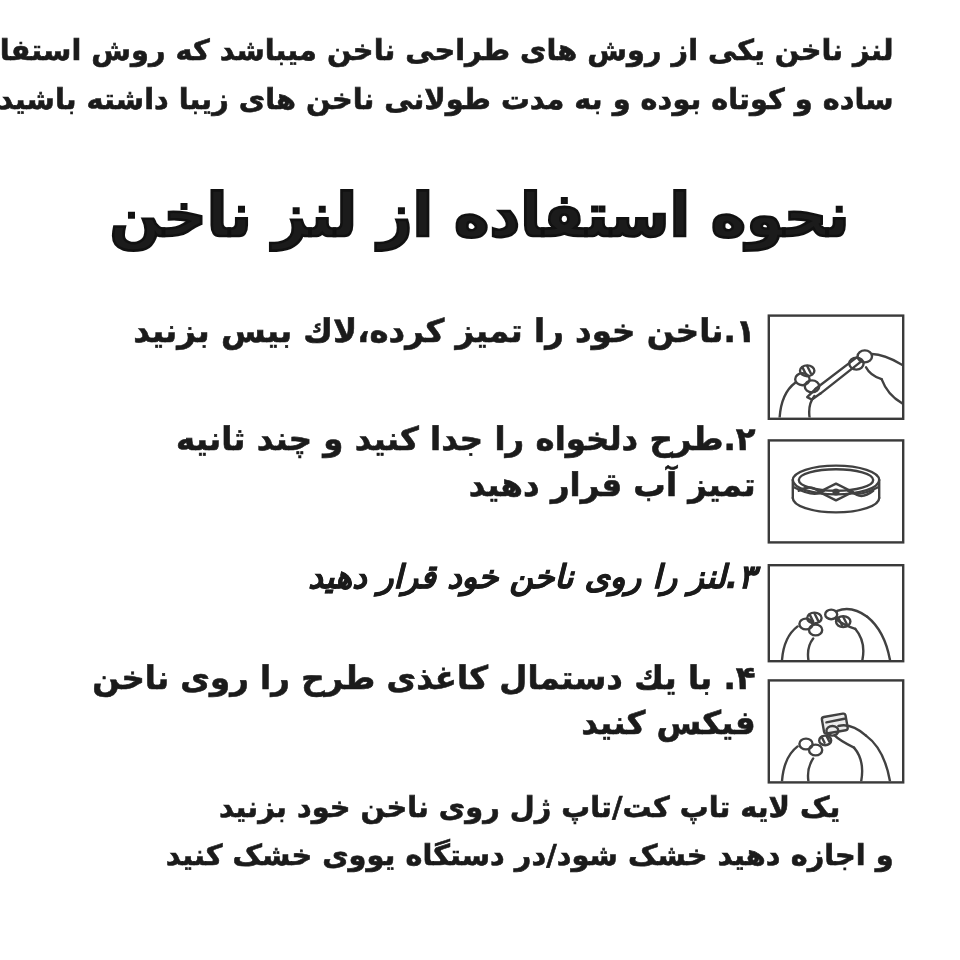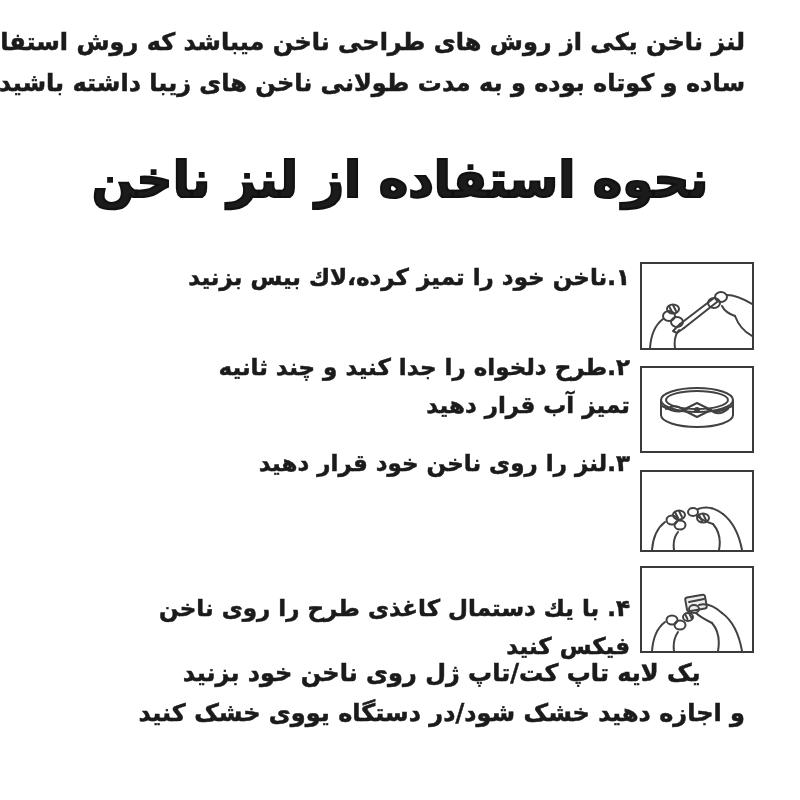--- a/index.html
+++ b/index.html
@@ -30,30 +30,30 @@
     font-weight:bold;
     line-height:84px;
     -webkit-text-stroke:2.2px #111;
     letter-spacing:1px;
     white-space:nowrap;
   }
   .step-text{
     position:absolute;
     right:170px;
     text-align:right;
-    font-size:23px;
+    font-size:27px;
     font-weight:bold;
     line-height:38px;
     -webkit-text-stroke:0.5px #1b1b1b;
     white-space:nowrap;
   }
   .step-text.s1{top:258px;}
   .step-text.s2{top:348px;}
-  .step-text.s3{top:444px;}
-  .step-text.s4{top:589px;}
+  .step-text.s3{top:463px;font-style:italic;}
+  .step-text.s4{top:547px;}
   .img-box{
     position:absolute;
     left:640px;
     width:114px;
     border:2px solid #3a3a3a;
     background:#fff;
     box-sizing:border-box;
   }
   .img-box.b1{top:262px;height:88px;}
   .img-box.b2{top:366px;height:87px;}

